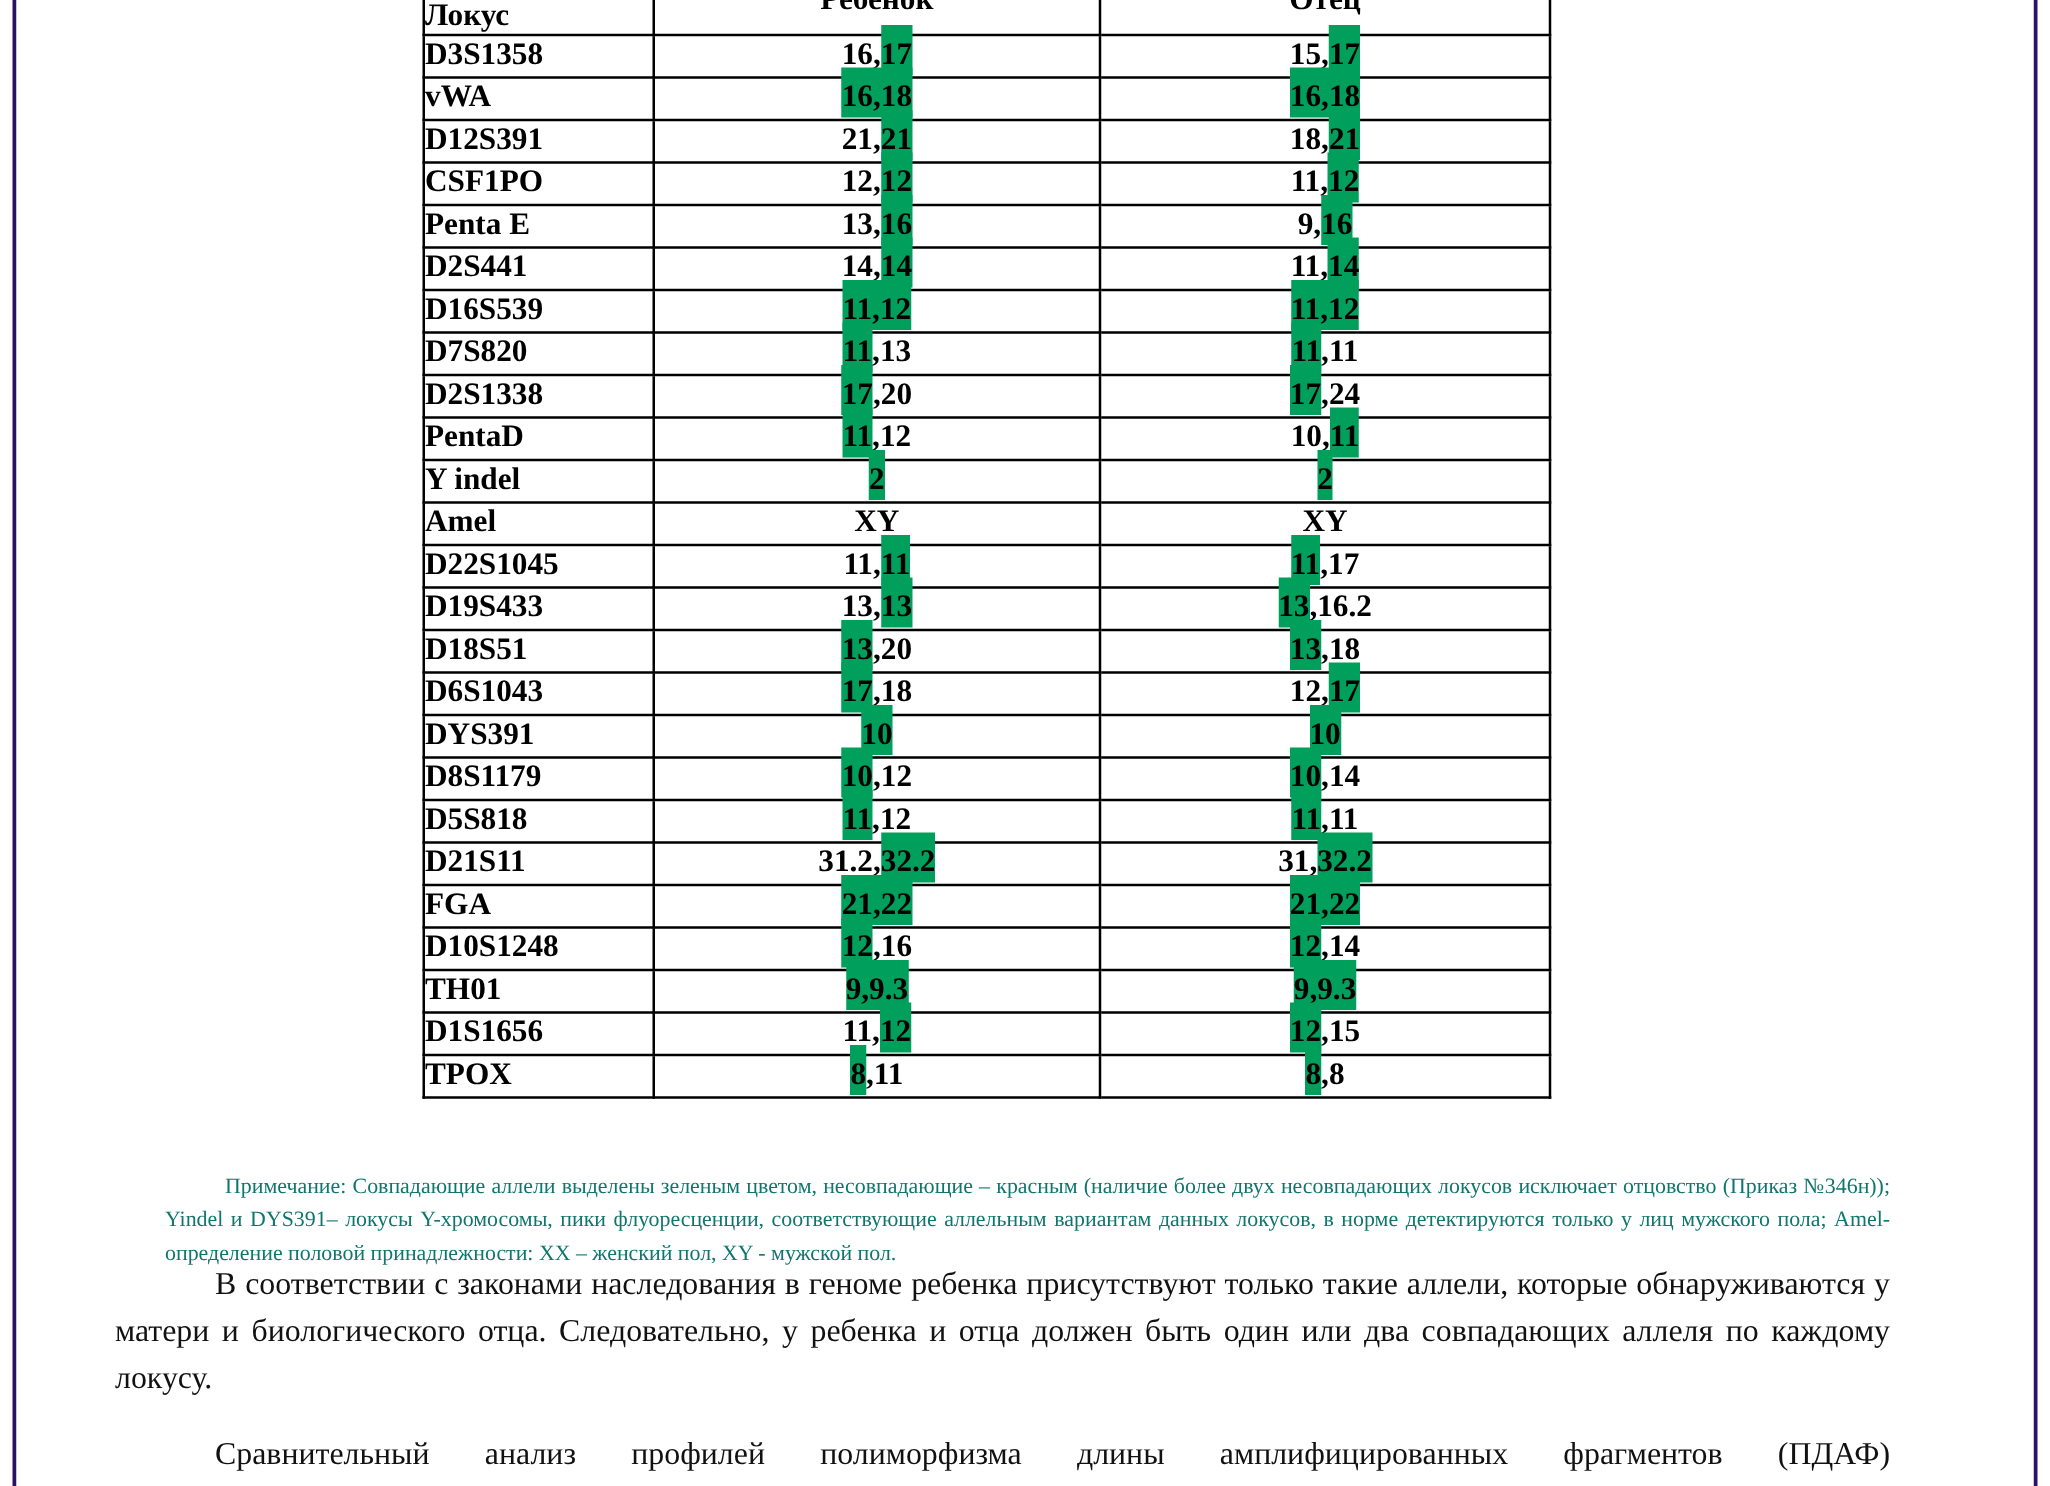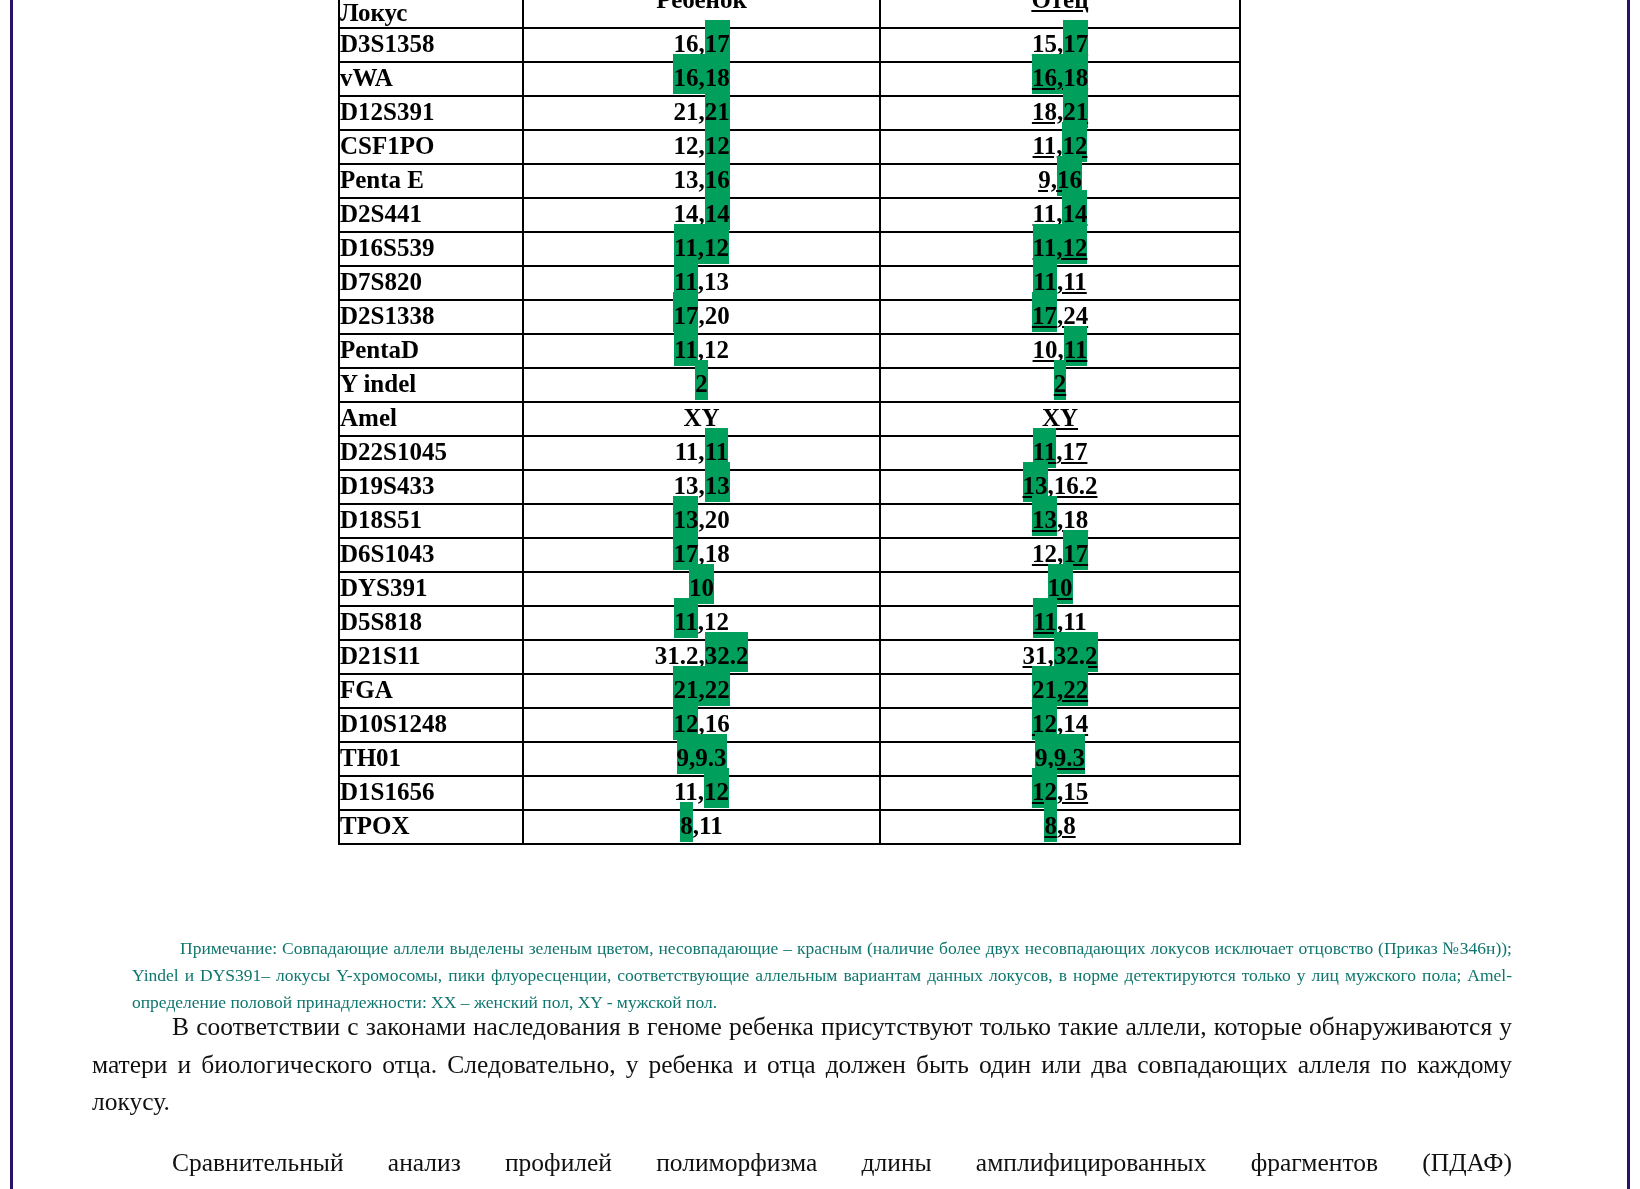--- a/index.html
+++ b/index.html
@@ -40,21 +40,21 @@
     padding: 0;
     height: 32px;
     vertical-align: middle;
     font-size: 25px;
     font-weight: bold;
     color: #000;
     line-height: 1.05;
   }
   .col-locus  { width: 182px; }
   .col-child  { width: 355px; }
-  .col-father { width: 358px; text-decoration: underline; }
+  .col-father { width: 358px; }
 
   .hdr-cell {
     height: 60px;
     text-align: center;
     vertical-align: top;
     padding-top: 2px;
   }
   .hdr-locus {
     text-align: left;
     padding-left: 10px;
@@ -216,20 +216,25 @@
         <td class="cell-locus col-locus">D6S1043</td>
         <td class="cell-val col-child"><span class="hl" style="background: rgb(0, 160, 92);">17</span><span>,18</span></td>
         <td class="cell-val-f col-father"><span>12,</span><span class="hl" style="background: rgb(0, 160, 92);">17</span></td>
       </tr>
       <tr>
         <td class="cell-locus col-locus">DYS391</td>
         <td class="cell-val col-child"><span class="hl" style="background: rgb(0, 160, 92);">10</span></td>
         <td class="cell-val-f col-father"><span class="hl" style="background: rgb(0, 160, 92);">10</span></td>
       </tr>
       <tr>
+        <td class="cell-locus col-locus">D8S1179</td>
+        <td class="cell-val col-child"><span class="hl" style="background: rgb(0, 160, 92);">10</span><span>,12</span></td>
+        <td class="cell-val-f col-father"><span class="hl" style="background: rgb(0, 160, 92);">10</span><span>,14</span></td>
+      </tr>
+      <tr>
         <td class="cell-locus col-locus">D5S818</td>
         <td class="cell-val col-child"><span class="hl" style="background: rgb(0, 160, 92);">11</span><span>,12</span></td>
         <td class="cell-val-f col-father"><span class="hl" style="background: rgb(0, 160, 92);">11</span><span>,11</span></td>
       </tr>
       <tr>
         <td class="cell-locus col-locus">D21S11</td>
         <td class="cell-val col-child"><span>31.2,</span><span class="hl" style="background: rgb(0, 160, 92);">32.2</span></td>
         <td class="cell-val-f col-father"><span>31,</span><span class="hl" style="background: rgb(0, 160, 92);">32.2</span></td>
       </tr>
       <tr>

